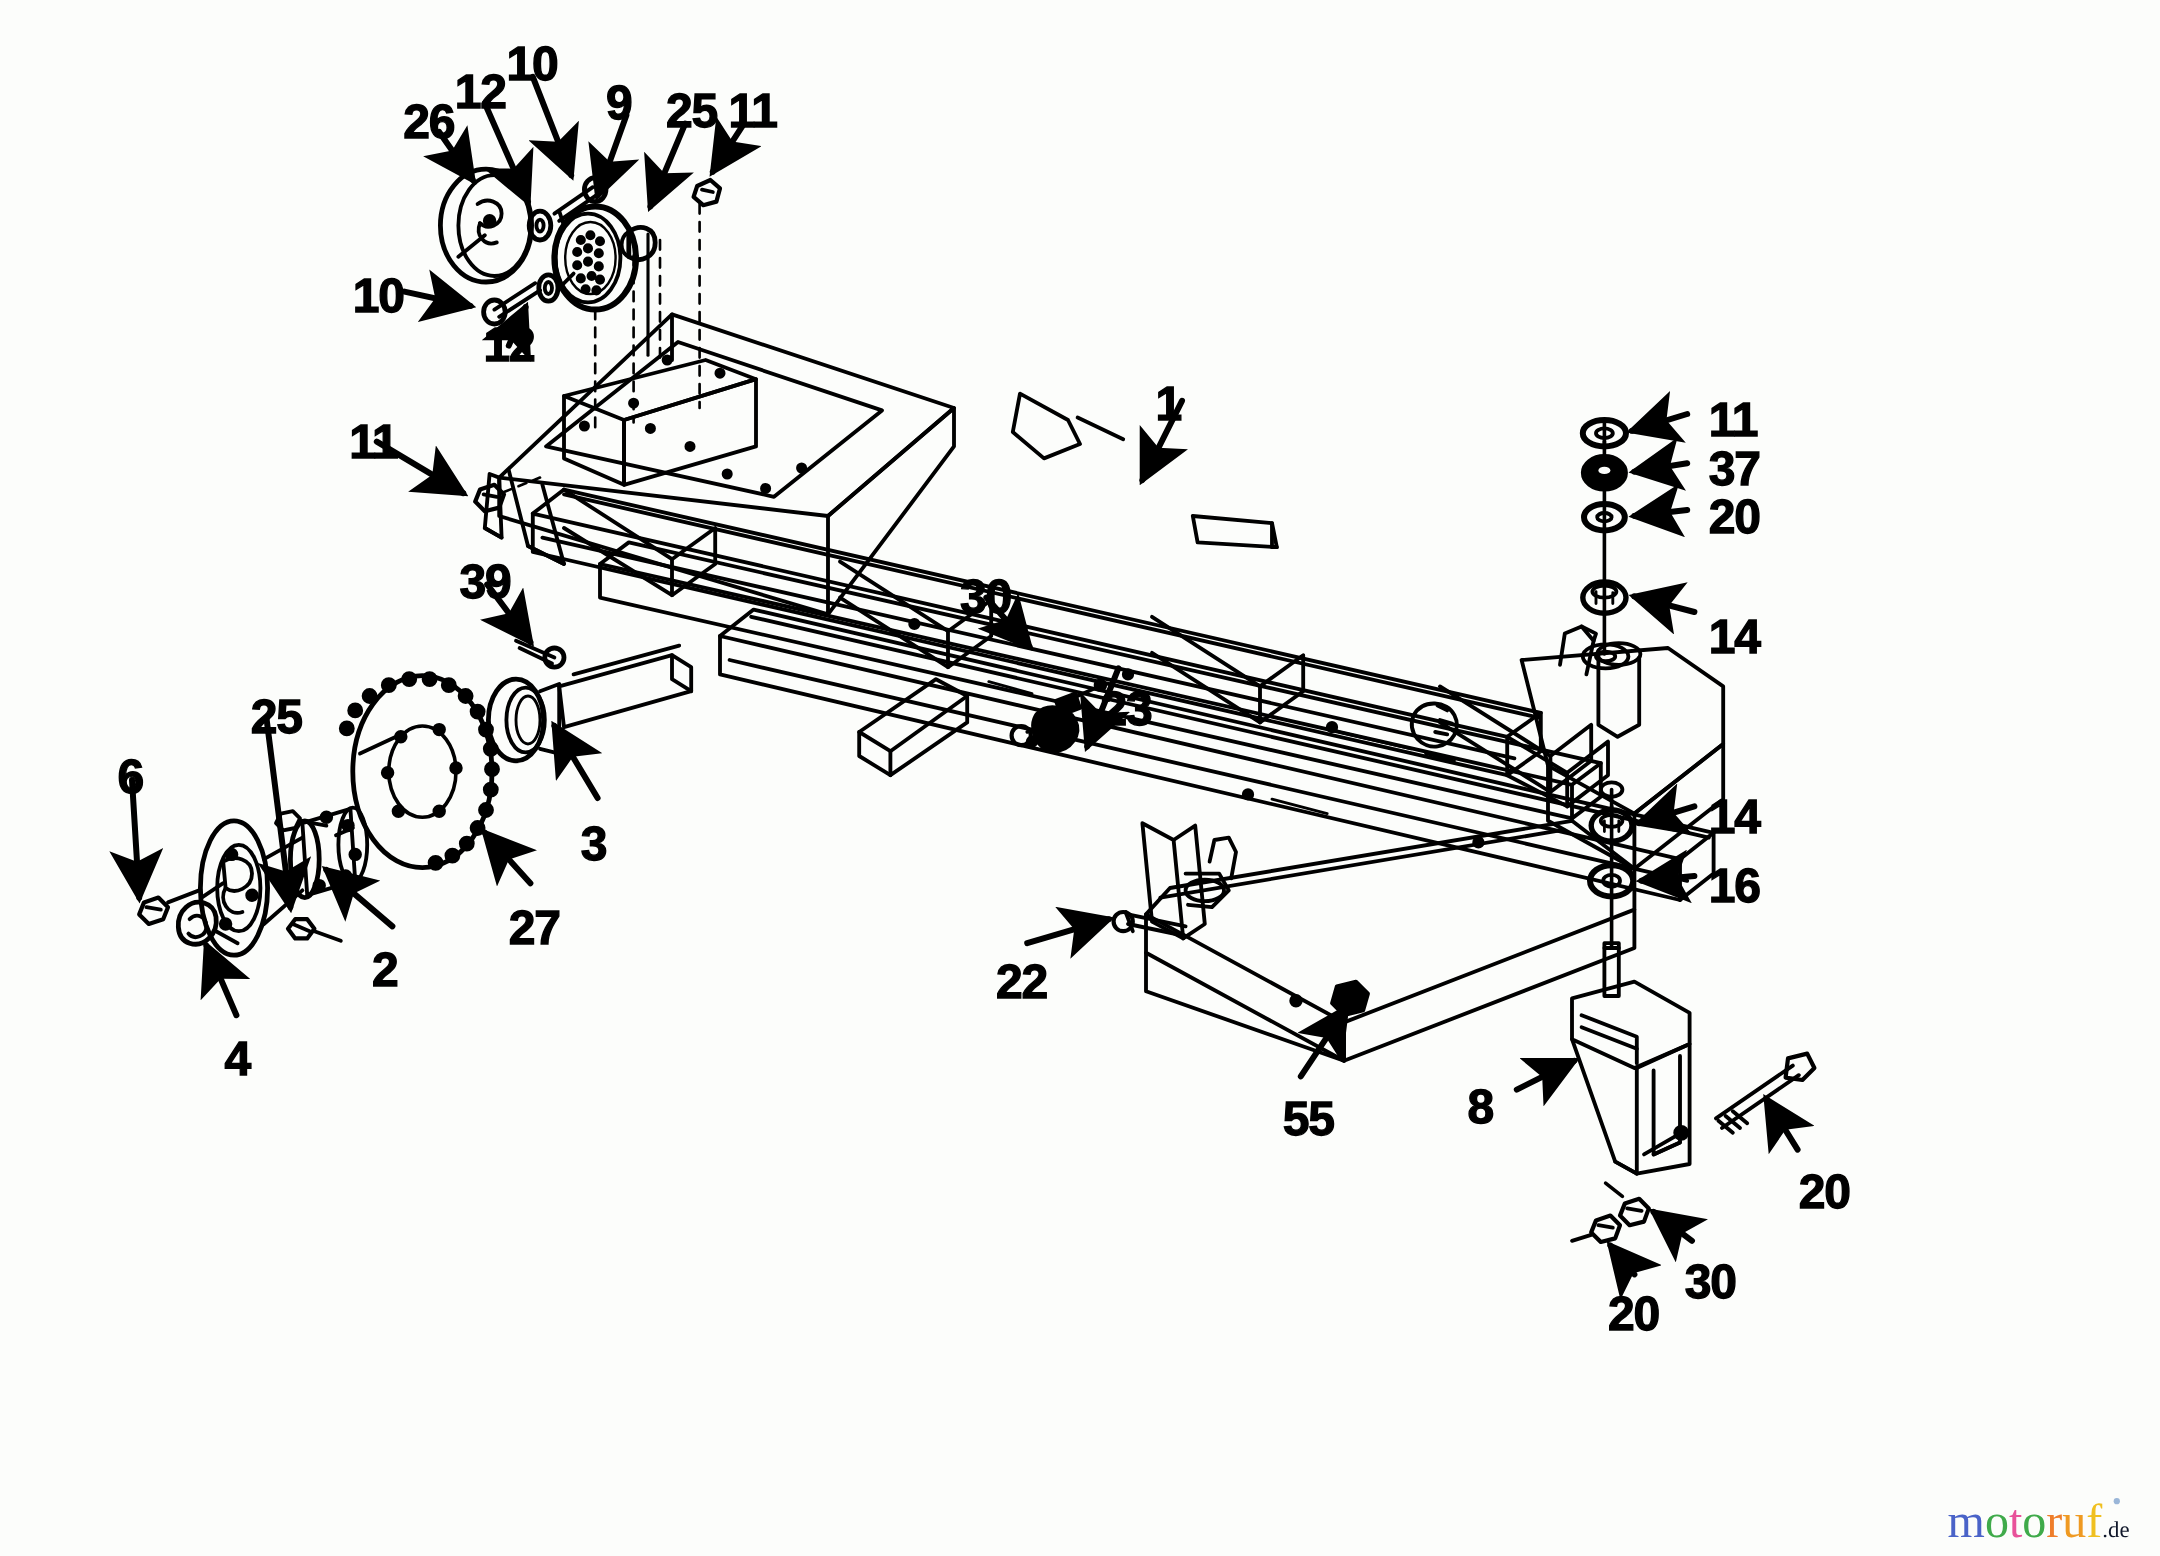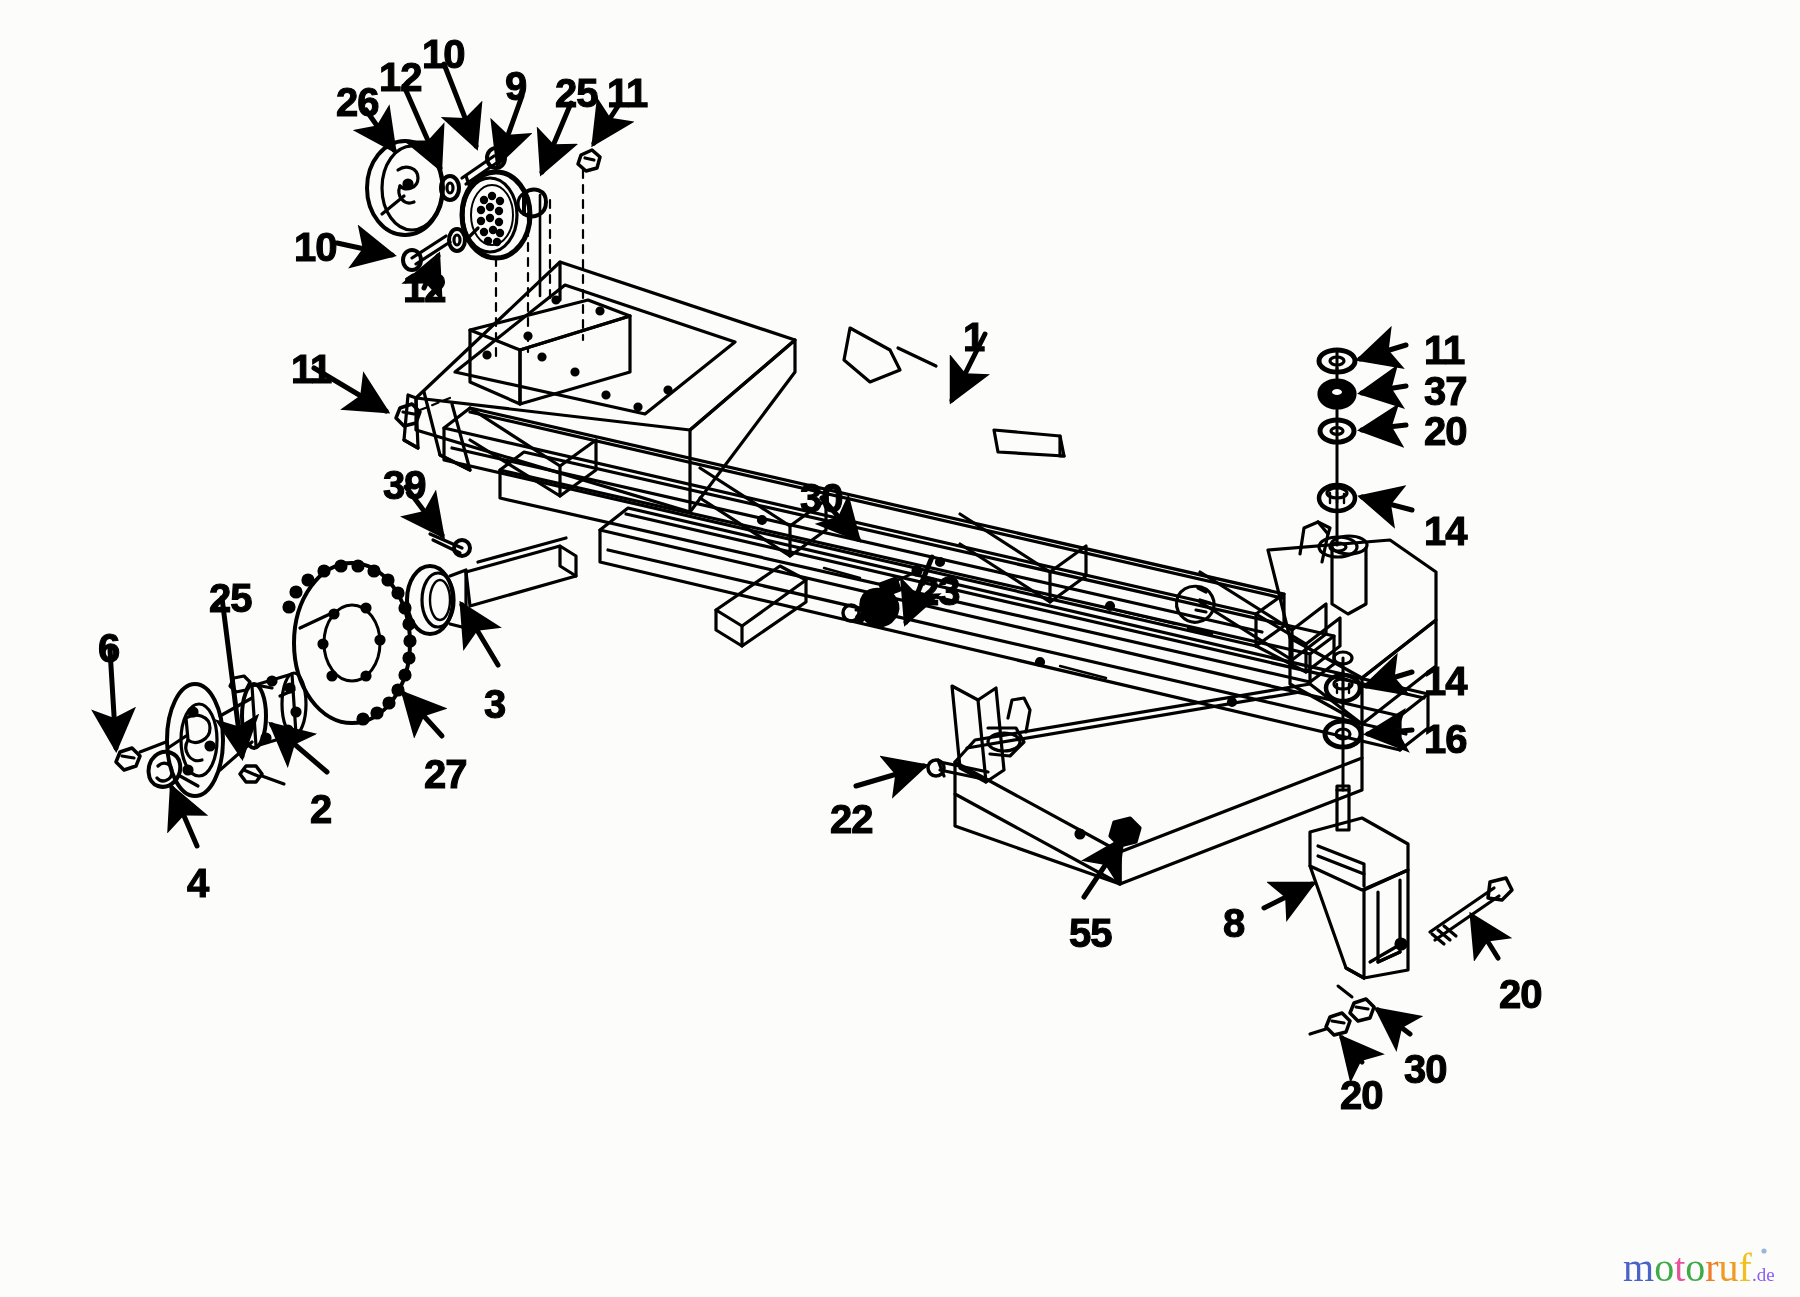--- a/index.html
+++ b/index.html
@@ -495,19 +495,19 @@
   <div class="callout" style="left:1424px;top:411px">20</div>
   <div class="callout" style="left:1424px;top:511px">14</div>
   <div class="callout" style="left:1424px;top:661px">14</div>
   <div class="callout" style="left:1424px;top:719px">16</div>
   <div class="callout" style="left:1223px;top:903px">8</div>
   <div class="callout" style="left:1499px;top:974px">20</div>
   <div class="callout" style="left:1340px;top:1075px">20</div>
   <div class="callout" style="left:1404px;top:1049px">30</div>
 
   <div id="watermark" style="left:1623px;top:1248px">
-    <span style="color:#4a63c8">m</span><span style="color:#3faa4a">o</span><span style="color:#e8529a">t</span><span style="color:#3faa4a">o</span><span style="color:#ef7e2a">r</span><span style="color:#ef9a22">u</span><span style="color:#f0c020">f</span><span class="d" style="color:#8b5cf6">.de</span>
+    <span style="color:#4a63c8">m</span><span style="color:#3faa4a">o</span><span style="color:#e8529a">t</span><span style="color:#3faa4a">o</span><span style="color:#ef7e2a">r</span><span style="color:#ef9a22">u</span><span style="color:#f0c020">f</span><span class="d" style="color:#0f172a">.de</span>
   </div>
   <svg class="wmdot" style="left:1759px;top:1246px" width="12" height="12" viewBox="0 0 12 12">
       <circle cx="5" cy="5" r="2.6" fill="#9ab6d8"></circle>
     </svg>
 
 </div>
 
 </body></html>

